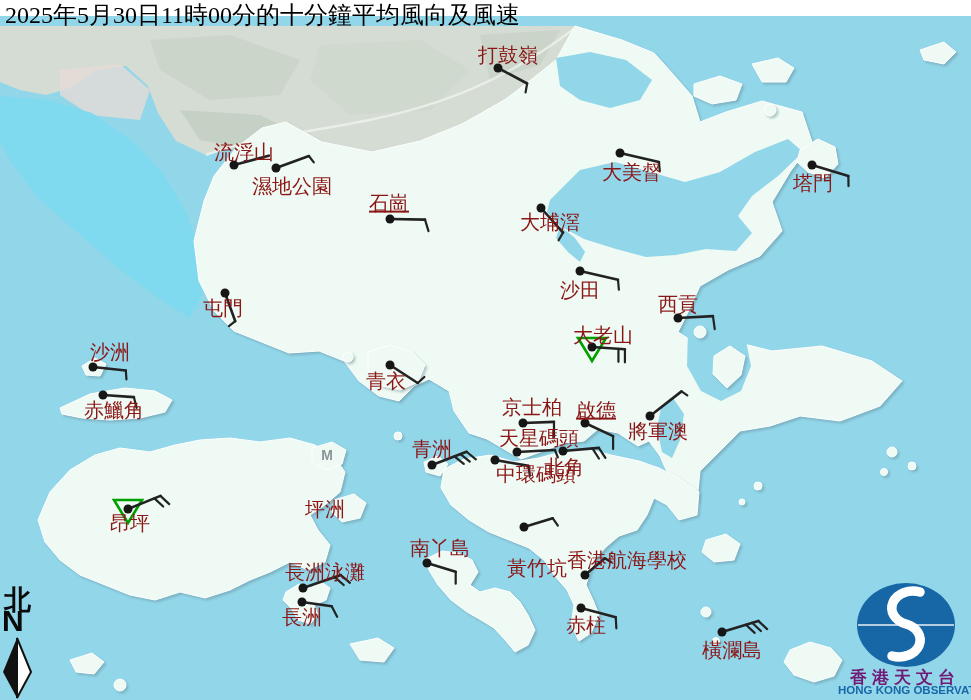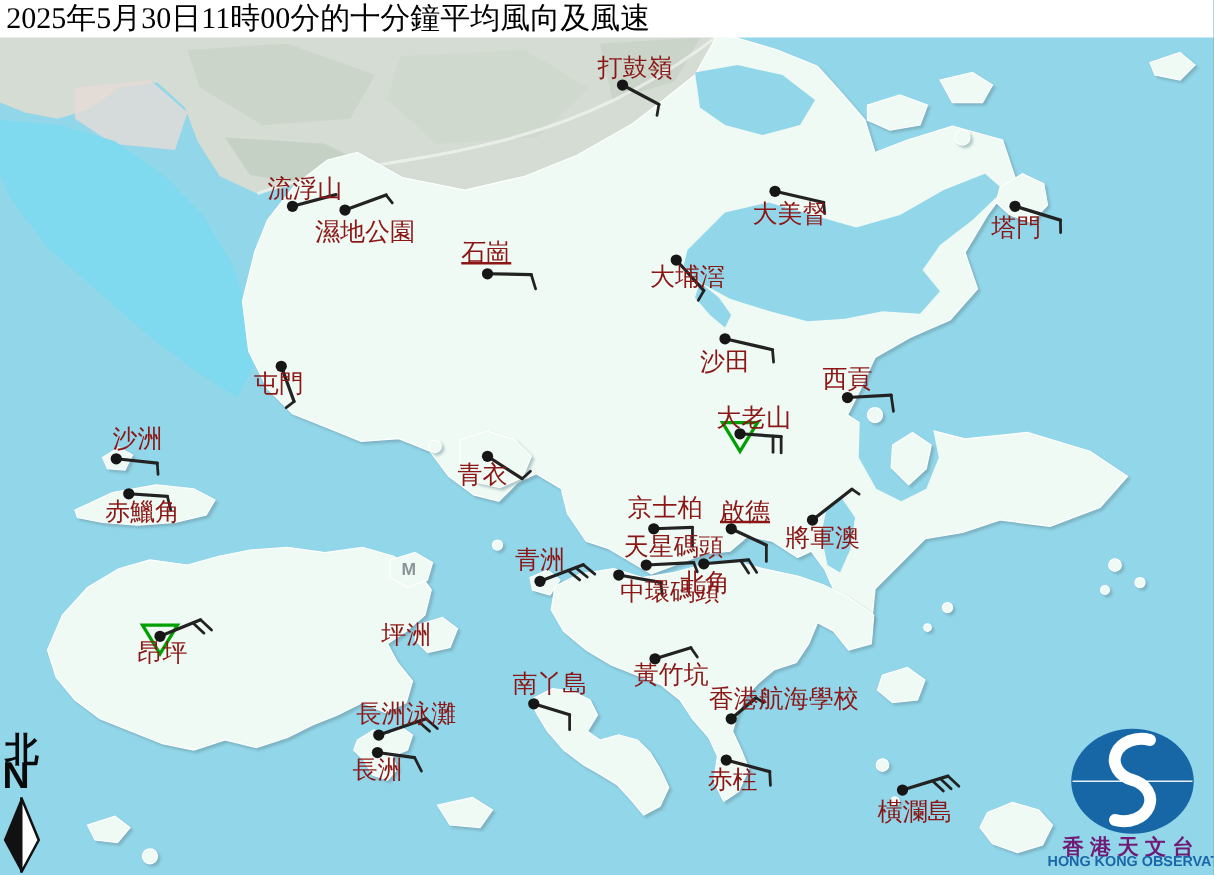--- a/index.html
+++ b/index.html
@@ -2,21 +2,21 @@
 <html><head>
 <meta charset="utf-8">
 <style>
   html,body{margin:0;padding:0;background:#777;}
   .screen{position:relative;width:971px;height:700px;overflow:hidden;background:#92d6e9;
           font-family:"Liberation Serif","DejaVu Serif",serif;}
   .layer{position:absolute;left:0;top:0;width:971px;height:700px;}
   #basemap{z-index:0;}
   #stations-svg{z-index:2;pointer-events:none;}
   #labels-layer{z-index:3;pointer-events:none;}
-  .title-bar{position:absolute;top:0;left:0;right:0;height:30px;background:#ffffff;z-index:5;
+  .title-bar{position:absolute;top:0;left:0;right:0;height:16px;background:#ffffff;z-index:5;
              font-size:24px;line-height:30px;color:#000;padding-left:5px;white-space:nowrap;}
   .st-label{position:absolute;transform:translate(-50%,-52%);font-size:20px;line-height:20px;
             color:#8b1616;white-space:nowrap;letter-spacing:0px;}
   .m-mark{position:absolute;transform:translate(-50%,-50%);font-family:"Liberation Sans",sans-serif;
           font-size:14px;font-weight:bold;color:#8a9499;}
   .north-hanzi{position:absolute;left:4px;top:582px;z-index:4;font-size:27px;font-weight:bold;color:#0a0a0a;}
   .north-n{position:absolute;left:2px;top:606px;z-index:4;font-family:"Liberation Sans",sans-serif;
            font-size:30px;font-weight:bold;color:#0a0a0a;line-height:30px;}
   .logo-cn{position:absolute;left:845px;top:666px;width:120px;text-align:center;z-index:4;
            font-size:17px;font-weight:bold;color:#701a75;letter-spacing:5px;white-space:nowrap;}
@@ -285,21 +285,21 @@
       <div class="st-label" style="left: 596px; top: 410px; text-decoration: underline;">啟德</div>
       <div class="st-label" style="left: 658px; top: 431px;">將軍澳</div>
       <div class="st-label" style="left: 539px; top: 438px;">天星碼頭</div>
       <div class="st-label" style="left: 564px; top: 467px;">北角</div>
       <div class="st-label" style="left: 496px; top: 474px; margin-left: 40px;">中環碼頭</div>
       <div class="st-label" style="left: 432px; top: 449px;">青洲</div>
       <div class="st-label" style="left: 325px; top: 469px; margin-top: 40px;">坪洲</div>
       <div class="m-mark" style="left: 327px; top: 455px;">M</div>
       <div class="st-label" style="left: 130px; top: 523px;">昂坪</div>
       <div class="st-label" style="left: 440px; top: 548px;">南丫島</div>
-      <div class="st-label" style="left: 537px; top: 541px;">黃竹坑</div>
+      <div class="st-label" style="left: 537px; top: 568px;">黃竹坑</div>
       <div class="st-label" style="left: 325px; top: 572px;">長洲泳灘</div>
       <div class="st-label" style="left: 302px; top: 617px;">長洲</div>
       <div class="st-label" style="left: 627px; top: 560px;">香港航海學校</div>
       <div class="st-label" style="left: 586px; top: 625px;">赤柱</div>
       <div class="st-label" style="left: 732px; top: 650px;">橫瀾島</div>
     </div>
 
   <div class="title-bar">2025年5月30日11時00分的十分鐘平均風向及風速</div>
 
   <div class="north-hanzi">北</div>

